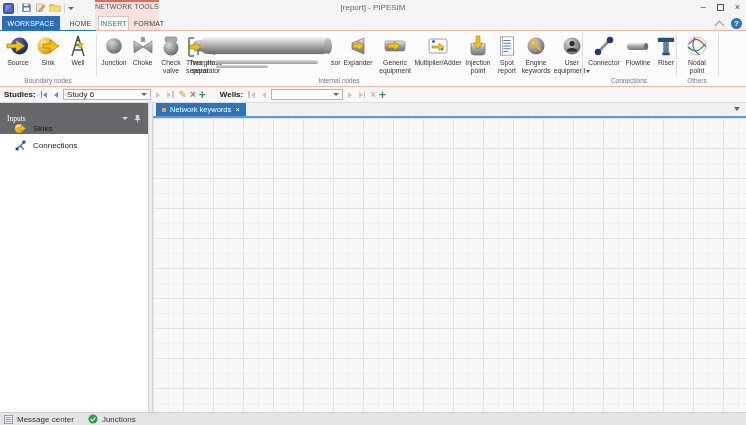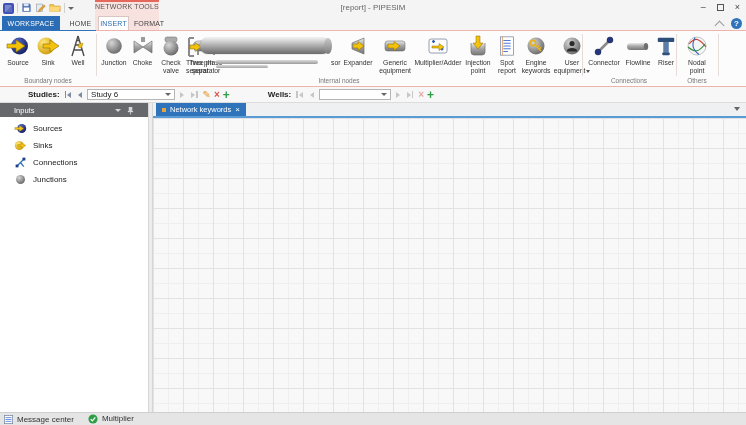--- a/index.html
+++ b/index.html
@@ -49,39 +49,39 @@
            background:linear-gradient(180deg,#ededed,#bdbdbd 35%,#8f8f8f 70%,#6c6c6c);box-shadow:0 0 1px #666;}
   .pipecapR{position:absolute;left:138px;top:3px;width:8px;height:16px;border-radius:50%;background:linear-gradient(180deg,#c9c9c9,#7c7c7c);}
   .thinbar1{position:absolute;left:30px;top:25px;width:102px;height:3.5px;border-radius:2px;background:linear-gradient(180deg,#dcdcdc,#9b9b9b);}
   .thinbar2{position:absolute;left:30px;top:30px;width:52px;height:2.5px;border-radius:2px;background:linear-gradient(180deg,#dcdcdc,#a5a5a5);}
   .threeph{position:absolute;left:0;top:24px;width:30px;font-size:6.8px;line-height:7.5px;color:#333;}
   .sorfrag{position:absolute;left:145px;top:24px;font-size:6.8px;color:#333;}
 
   
   .studies{left:0;top:87px;width:746px;height:16px;background:#f7f7f7;border-bottom:1px solid #dcdcdc;
            display:flex;align-items:center;font-size:8px;box-sizing:border-box;padding-left:4px;gap:3px;}
-  .blab{font-weight:bold;color:#222;margin-left:24px;}
+  .blab{font-weight:bold;color:#222;}
   .navbtn{display:flex;align-items:center;gap:1px;padding:2px 2px;}
   .tl{width:0;height:0;border-top:3px solid transparent;border-bottom:3px solid transparent;border-right:4.5px solid #7d8b9e;}
   .tr{width:0;height:0;border-top:3px solid transparent;border-bottom:3px solid transparent;border-left:4.5px solid #7d8b9e;}
   .vbar{width:1.5px;height:6.5px;background:#7d8b9e;}
   .dis .tl{border-right-color:#c6c6c6}.dis .tr{border-left-color:#c6c6c6}.dis .vbar{background:#c6c6c6}
   .combo{height:11px;background:#fff;border:1px solid #b5b5b5;display:flex;align-items:center;
          justify-content:space-between;padding:0 3px;box-sizing:border-box;}
   .combo .cv{font-size:8px;color:#222;}
   .combo .caret{width:0;height:0;border-left:3px solid transparent;border-right:3px solid transparent;border-top:3.5px solid #666;}
   .pencil{color:#e8962e;font-size:10px;line-height:10px;}
   .redx{color:#d9534f;font-size:10px;font-weight:bold;line-height:10px;}
   .redx.dim{color:#e5aaa6;}
   .greenplus{color:#2e9e46;font-size:12px;font-weight:bold;line-height:10px;}
 
   
   .sidebar{left:0;top:103px;width:148px;height:309px;background:#fff;}
-  .sb-head{position:absolute;left:0;top:0;width:148px;height:14px;background:#67686c;display:flex;align-items:center;
-           padding:0 14px;box-sizing:border-box;color:#fff;font-size:7.5px;}
+  .sb-head{position:absolute;left:0;top:0;width:148px;height:31px;background:#67686c;display:flex;align-items:center;
+           padding:0 7px;box-sizing:border-box;color:#fff;font-size:7.5px;font-family:Liberation Serif, serif;}
   .sb-head .spacer{flex:1;}
   .sb-caret{width:0;height:0;border-left:3px solid transparent;border-right:3px solid transparent;border-top:3.5px solid #d6d6d6;margin-right:6px;}
   .sb-list{position:absolute;left:0;top:17px;width:148px;}
   .sb-item{height:17px;display:flex;align-items:center;padding-left:14px;gap:6px;font-size:8px;color:#1a1a1a;}
   .splitter{left:148px;top:103px;width:5px;height:309px;background:#ececec;border-left:1px solid #d6d6d6;border-right:1px solid #d6d6d6;box-sizing:border-box;}
 
   .tabstrip{left:153px;top:103px;width:593px;height:15px;background:#eef0f1;border-bottom:2px solid #5b9bd5;box-sizing:border-box;}
   .doc-tab{position:absolute;left:3px;top:0;height:13px;background:#2f74bb;color:#fff;display:flex;align-items:center;
            gap:4px;padding:0 6px;font-size:7.5px;}
   .orange-dot{width:4px;height:4px;background:#e8a33b;}
@@ -92,21 +92,21 @@
     background-image:
       linear-gradient(#e2e2e4 1px,transparent 1px),
       linear-gradient(90deg,#e2e2e4 1px,transparent 1px),
       linear-gradient(#efeff0 1px,transparent 1px),
       linear-gradient(90deg,#efeff0 1px,transparent 1px);
     background-size:30px 30px,30px 30px,15px 15px,15px 15px;}
 
   
   .statusbar{left:0;top:412px;width:746px;height:13px;background:#e5e5e6;border-top:1px solid #cfcfd0;
              display:flex;align-items:center;gap:14px;padding-left:4px;box-sizing:border-box;font-size:8px;color:#333;}
-  .sb-entry{display:flex;align-items:flex-start;gap:4px;}
+  .sb-entry{display:flex;align-items:center;gap:4px;}
 </style>
 </head>
 <body>
 
 <svg width="0" height="0" style="position:absolute">
   <defs>
     <radialGradient id="gNavy" cx="35%" cy="30%" r="75%">
         <stop offset="0" stop-color="#5a6fd0"></stop>
         <stop offset="1" stop-color="#141f5e"></stop>
       </radialGradient>
@@ -438,45 +438,32 @@
       <span class="sb-caret"></span>
       <svg width="7" height="9" viewBox="0 0 8 10">
           <rect x="2" y="1" width="4" height="4.5" fill="#d6d6d6"></rect>
           <rect x="1" y="5.5" width="6" height="1.4" fill="#d6d6d6"></rect>
           <rect x="3.5" y="6.9" width="1" height="2.6" fill="#d6d6d6"></rect>
         </svg>
     </div>
     <div class="sb-list">
       <div class="sb-item">
         <svg width="13" height="13" viewBox="0 0 16 16">
-            <circle cx="9.5" cy="8" r="5.5" fill="url(#gNavy)"></circle>
-            <path d="M1 6.8h5.5V4.3L12 8l-5.5 3.7V9.2H1z" fill="#f4c20d" stroke="#8a6d00" stroke-width="0.4"></path>
-          </svg>
-        <span>Sources</span>
-      </div>
-      <div class="sb-item">
-        <svg width="13" height="13" viewBox="0 0 16 16">
             <circle cx="6.5" cy="8" r="5.5" fill="url(#gGold)"></circle>
             <path d="M4.5 6.8H9V4.3L14.5 8 9 11.7V9.2H4.5z" fill="#f4c20d" stroke="#8a6d00" stroke-width="0.4"></path>
           </svg>
         <span>Sinks</span>
       </div>
       <div class="sb-item">
         <svg width="13" height="13" viewBox="0 0 16 16">
             <path d="M4 12 12 4M8 8l4 5" stroke="#2f74bb" stroke-width="1.6"></path>
             <rect x="2" y="10.5" width="3.5" height="3.5" fill="#1b3f8f"></rect>
             <rect x="10.5" y="2" width="3.5" height="3.5" fill="#1b3f8f"></rect>
           </svg>
         <span>Connections</span>
-      </div>
-      <div class="sb-item">
-        <svg width="13" height="13" viewBox="0 0 16 16">
-            <circle cx="8" cy="8" r="5.5" fill="url(#gGraySp)"></circle>
-          </svg>
-        <span>Junctions</span>
       </div>
     </div>
   </div>
   <div class="abs splitter"></div>
 
   <div class="abs tabstrip">
     <div class="doc-tab">
       <span class="orange-dot"></span>
       <span>Network keywords</span>
       <span class="tab-close">×</span>
@@ -491,17 +478,17 @@
           <rect x="0.5" y="0.5" width="11" height="11" fill="#fff" stroke="#7a87a0"></rect>
           <path d="M2 3.5h8M2 6h8M2 8.5h8" stroke="#3f6fd1" stroke-width="1"></path>
         </svg>
       <span>Message center</span>
     </span>
     <span class="sb-entry">
       <svg width="10" height="10" viewBox="0 0 12 12">
           <circle cx="6" cy="6" r="5.5" fill="#2e9e46"></circle>
           <path d="M3.2 6.2 5.2 8.2 8.8 4" stroke="#fff" stroke-width="1.4" fill="none"></path>
         </svg>
-      <span>Multiplier</span>
+      <span>Junctions</span>
     </span>
   </div>
 
 </div>
 
 </body></html>

